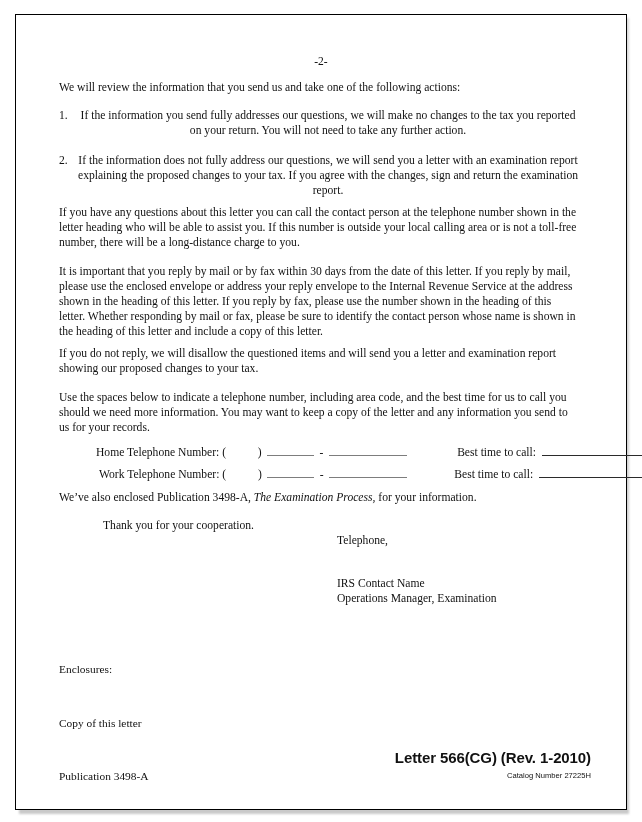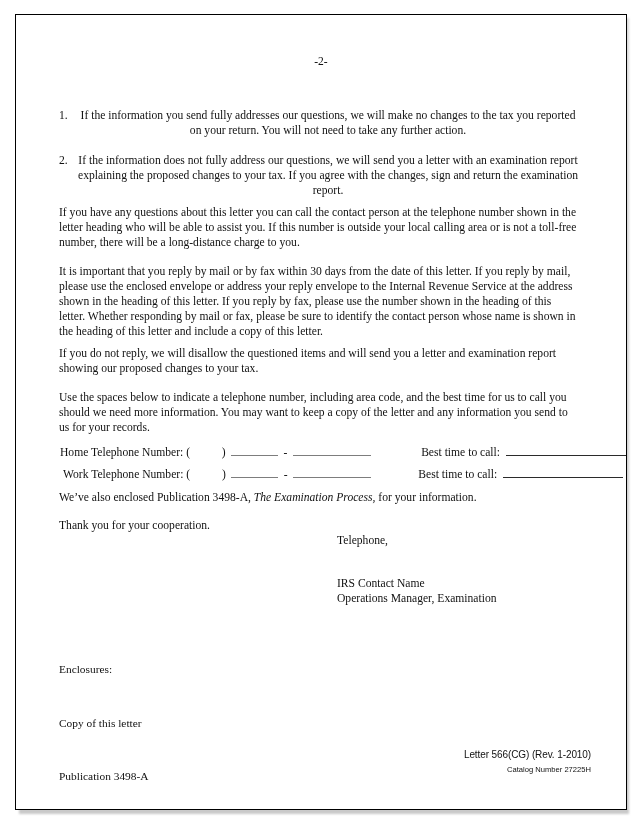--- a/index.html
+++ b/index.html
@@ -85,21 +85,21 @@
 
   em.title-ital { font-style: italic; }
 
   
   .tel-row {
     position: absolute;
     font-size: 11.6px;
     color: #111;
     white-space: nowrap;
   }
-  .tel-label { display: inline-block; }
+  .tel-label { display: inline-block; margin-left: 36px; }
   .paren-gap { display: inline-block; width: 26px; }
   .rule-gray-sm {
     display: inline-block;
     width: 47px;
     border-bottom: 1.1px solid #7d7d7d;
     height: 11px;
     vertical-align: baseline;
     margin: 0 2px;
   }
   .dash { display: inline-block; padding: 0 1px; }
@@ -172,39 +172,40 @@
 
   
   .footer {
     position: absolute;
     right: 35px;
     text-align: right;
     font-family: "Liberation Sans", "DejaVu Sans", sans-serif;
     color: #111;
   }
   .footer-main {
-    font-size: 10px;
-    font-weight: normal;
+    font-size: 15px;
+    font-weight: bold;
     letter-spacing: -0.1px;
   }
   .footer-sub {
     font-size: 7.6px;
     margin-top: 5px;
   }
 </style>
 </head>
 <body>
 
 <div id="page-shadow"></div>
 
 <div id="page-sheet">
   <div id="page-inner">
 
     <div class="pg-num">-2-</div>
 
+    <div class="body-block" style="top:65px;">We will review the information that you send us and take one of the following actions:</div>
 
     <div class="num-item" style="top:93px;">
       <span class="marker">1.</span>
       <span class="num-text">If the information you send fully addresses our questions, we will make no changes to the tax you reported on your return. You will not need to take any further action.</span>
     </div>
 
     <div class="num-item" style="top:138px;">
       <span class="marker">2.</span>
       <span class="num-text">If the information does not fully address our questions, we will send you a letter with an examination report explaining the proposed changes to your tax.  If you agree with the changes, sign and return the examination report.</span>
     </div>
@@ -240,21 +241,21 @@
       <span class="rule-gray-lg"></span>
       <span style="display:inline-block;width:41px;"></span>
       <span class="best-label">Best time to call:</span>
       <span class="rule-black"></span>
     </div>
 
     <div class="body-block" style="top:475px;">
       <span>We’ve also enclosed Publication 3498-A, </span><em class="title-ital">The Examination Process,</em><span> for your information.</span>
     </div>
 
-    <div class="body-block" style="top:503px;">Thank you for your cooperation.</div>
+    <div class="body-block" style="top:503px;margin-left:44px;">Thank you for your cooperation.</div>
 
     <div class="sig-block" style="top:518px;">Telephone,</div>
     <div class="sig-block" style="top:561px;">IRS Contact Name</div>
     <div class="sig-block" style="top:576px;">Operations Manager, Examination</div>
 
     <div class="encl-block" style="top:608px;">
       <div class="encl-line">Enclosures:</div>
       <div class="encl-line">Copy of this letter</div>
       <div class="encl-line">Publication  3498-A</div>
       <div class="encl-line">Envelope</div>

